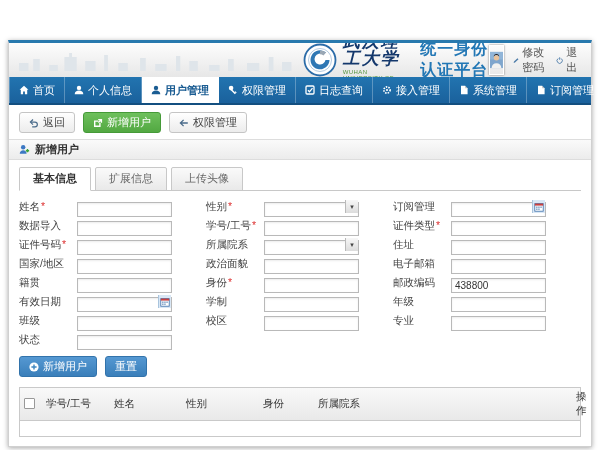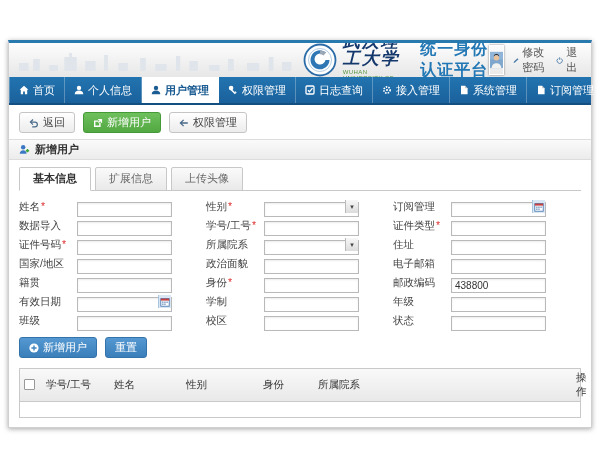--- a/index.html
+++ b/index.html
@@ -352,20 +352,24 @@
       </div>
       <div class="fld">
         <span class="lbl"><span>班级</span></span>
         <span class="ctl"><input value="" style=""></span>
       </div>
       <div class="fld">
         <span class="lbl"><span>校区</span></span>
         <span class="ctl"><input value="" style=""></span>
       </div>
       <div class="fld">
+        <span class="lbl"><span>专业</span></span>
+        <span class="ctl"><input value="" style=""></span>
+      </div>
+      <div class="fld">
         <span class="lbl"><span>状态</span></span>
         <span class="ctl"><input value="" style=""></span>
       </div>
     </div>
 
   <div class="actions">
     <span class="btn btn-blue">
       <span class="icon">
           <svg viewBox="0 0 10 10">
             <circle cx="5" cy="5" r="4.6" fill="#fff"></circle>

